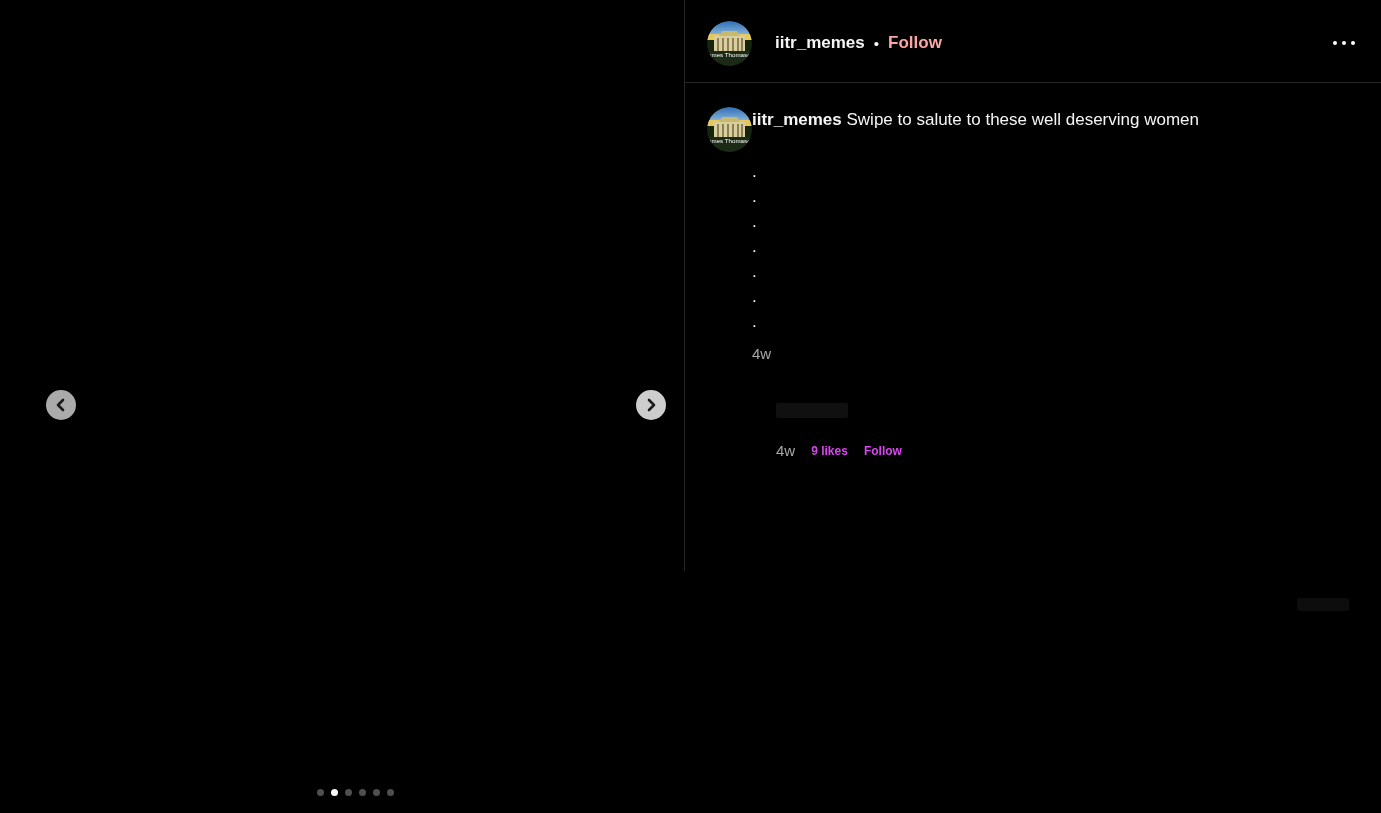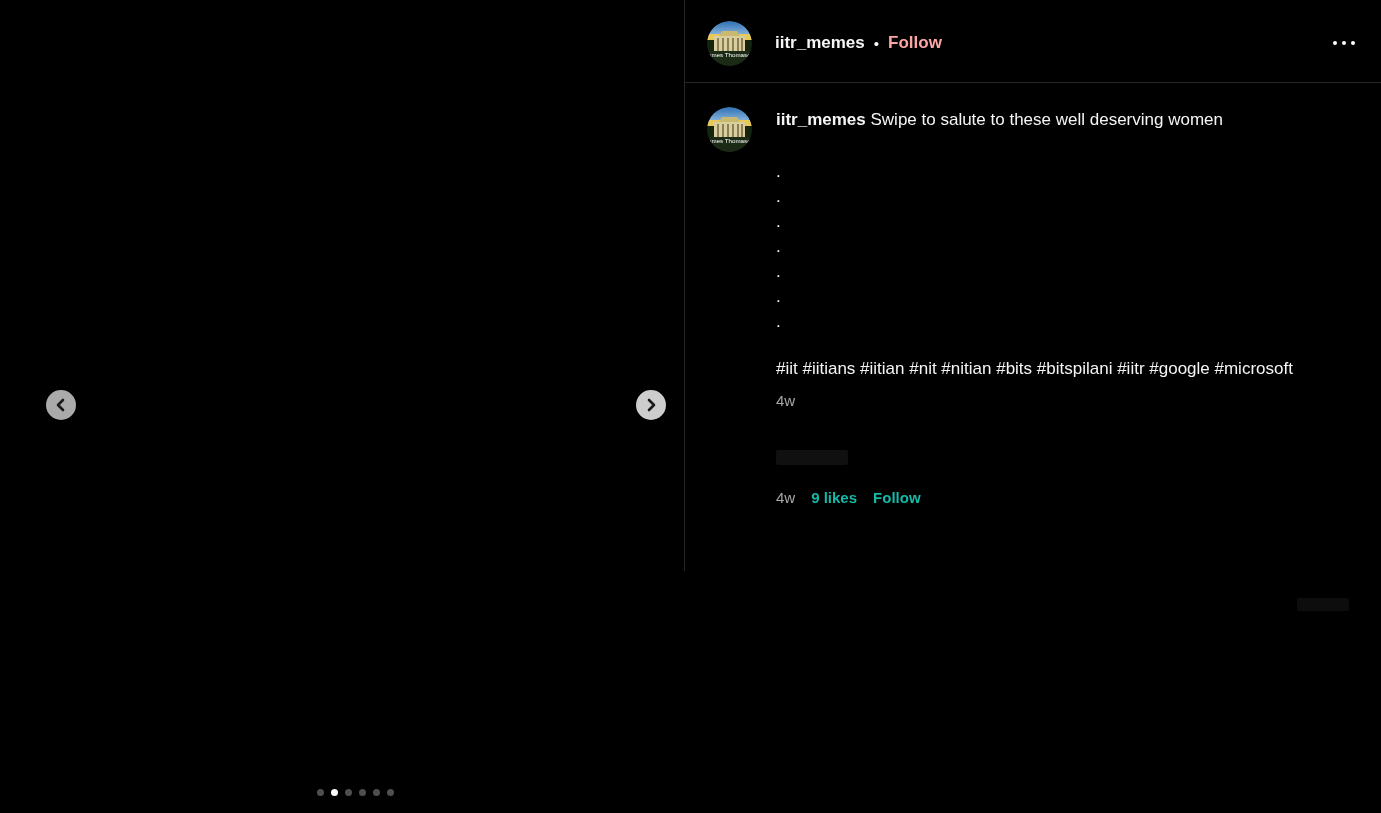--- a/index.html
+++ b/index.html
@@ -83,21 +83,20 @@
   }
   .more-options i {
     width:4px; height:4px; border-radius:50%; background:#fff; display:block;
   }
 
   
   .comments { padding:24px 24px 0 22px; }
   .comment-row { display:flex; align-items:flex-start; }
   .comment-row .avatar { margin-top:0; }
   .comment-body {
-    margin-left:24px;
     width:540px;
     font-size:17px; line-height:25px; color:#f5f5f5;
   }
   .comment-username { font-weight:700; cursor:pointer; }
   .dot-lines { margin-top:27px; }
   .dot-lines div { line-height:25px; }
   .hashtag-block { margin-top:22px; cursor:pointer; }
   .time-small {
     margin-top:12px;
     font-size:15px; color:#a8a8a8; line-height:16px;
@@ -106,22 +105,22 @@
   .redacted {
     display:inline-block; width:72px; height:15px;
     background:#101010; border-radius:2px; vertical-align:baseline;
   }
   .comment-meta {
     margin-top:13px;
     display:flex; gap:16px; align-items:center;
     font-size:15px; color:#a8a8a8;
   }
   .comment-meta .likes, .comment-meta .reply {
-    font-weight:600; cursor:pointer; color:#14b8a6;
-    background:none; border:none; padding:0; font-size:15px;
+    font-weight:600; cursor:pointer; color:#d946ef;
+    background:none; border:none; padding:0; font-size:12px;
     font-family:"Liberation Sans", sans-serif;
   }
   .artifact {
     position:absolute; left:1297px; top:598px;
     width:52px; height:13px; background:#0d0d0d; border-radius:2px;
   }
 </style>
 </head>
 <body>
 
@@ -237,21 +236,20 @@
           <div><span class="comment-username">iitr_memes</span><span> Swipe to salute to these well deserving women</span></div>
           <div class="dot-lines">
               <div>.</div>
               <div>.</div>
               <div>.</div>
               <div>.</div>
               <div>.</div>
               <div>.</div>
               <div>.</div>
             </div>
-          <div class="hashtag-block">#iit #iitians #iitian #nit #nitian #bits #bitspilani #iitr #google #microsoft</div>
           <div class="time-small">4w</div>
         </div>
       </div>
 
       <div class="comment-row comment2">
         <div class="comment-body" style="margin-left:69px;">
           <div><span class="redacted"></span> </div>
           <div class="comment-meta">
             <span>4w</span>
             <button class="likes">9 likes</button>

